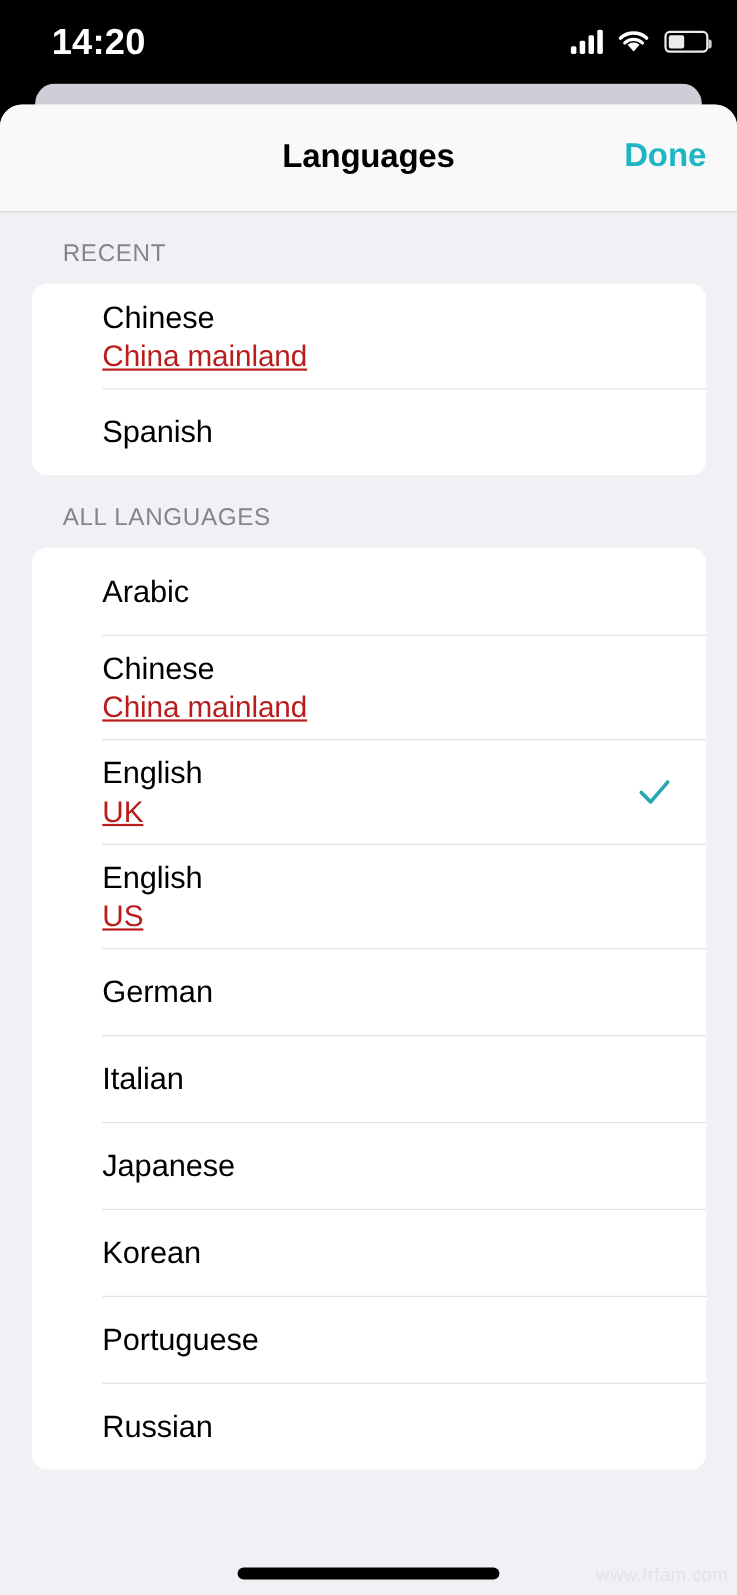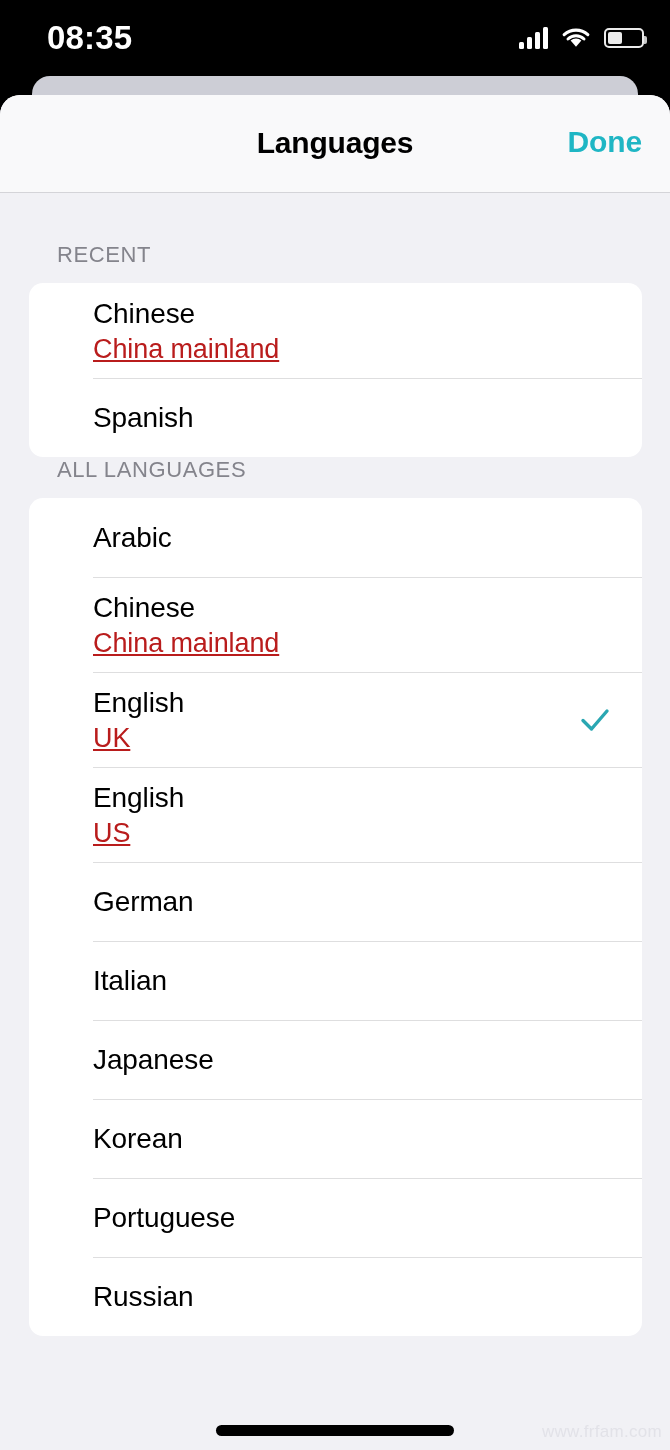--- a/index.html
+++ b/index.html
@@ -162,22 +162,22 @@
     background: #f1f1f5;
     overflow: hidden;
   }
 
   .section-header {
     font-size: 22px;
     color: #84848c;
     letter-spacing: 0.6px;
     padding: 0 0 0 57px;
   }
-  .sec-recent-hdr { padding-top: 23px; margin-top: 25px; }
-  .sec-all-hdr    { }
+  .sec-recent-hdr { padding-top: 23px; }
+  .sec-all-hdr    { padding-top: 25px; }
 
   .card {
     margin: 15px 28px 0 29px;
     background: #ffffff;
     border-radius: 14px;
     overflow: hidden;
     padding-left: 36px;
   }
 
   .row {
@@ -253,21 +253,21 @@
     z-index: 25;
     cursor: pointer;
   }
 </style>
 </head>
 <body>
 
 <div id="phone">
 
   <div class="status-bar">
-    <div class="status-time">08:35</div>
+    <div class="status-time">14:20</div>
     <div class="status-icons">
       <div class="cellular">
         <i></i>
           <i></i>
           <i></i>
           <i></i>
       </div>
       <svg class="wifi" viewBox="0 0 30 22">
         <path d="M15 19.8 L9.6 13.6 a8.2 8.2 0 0 1 10.8 0 Z" fill="#ffffff"></path>
         <path d="M3.2 7.6 a17.6 17.6 0 0 1 23.6 0" stroke="#ffffff" stroke-width="3.2" fill="none" stroke-linecap="round"></path>

